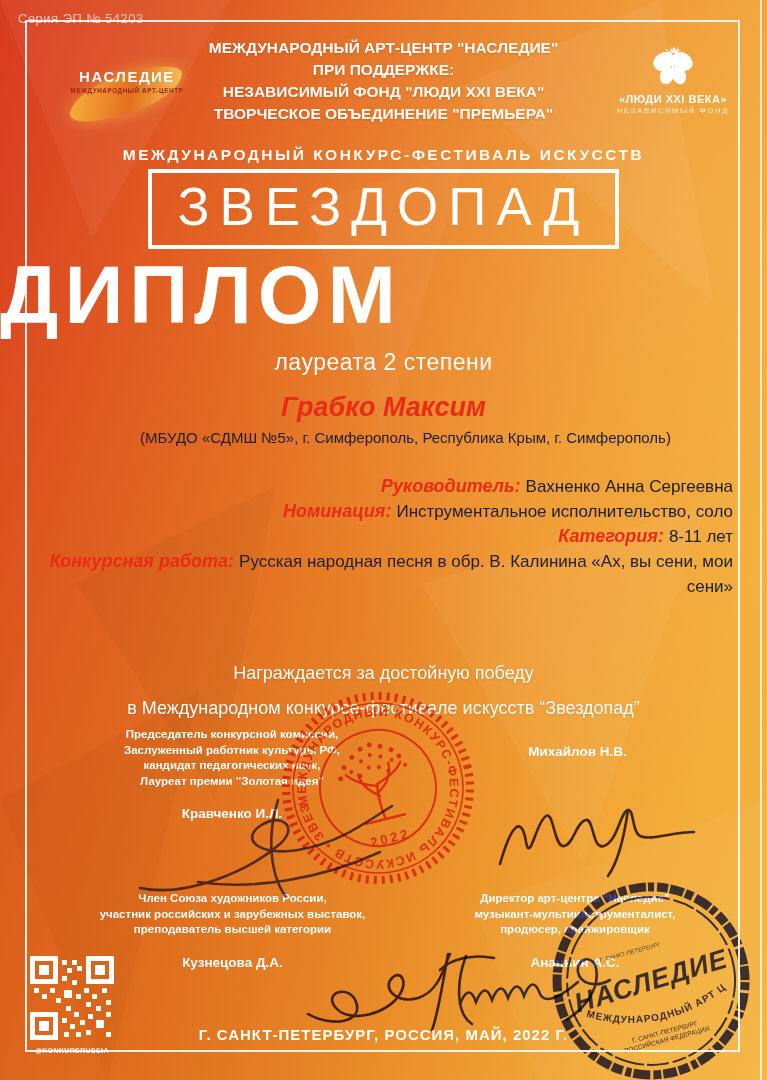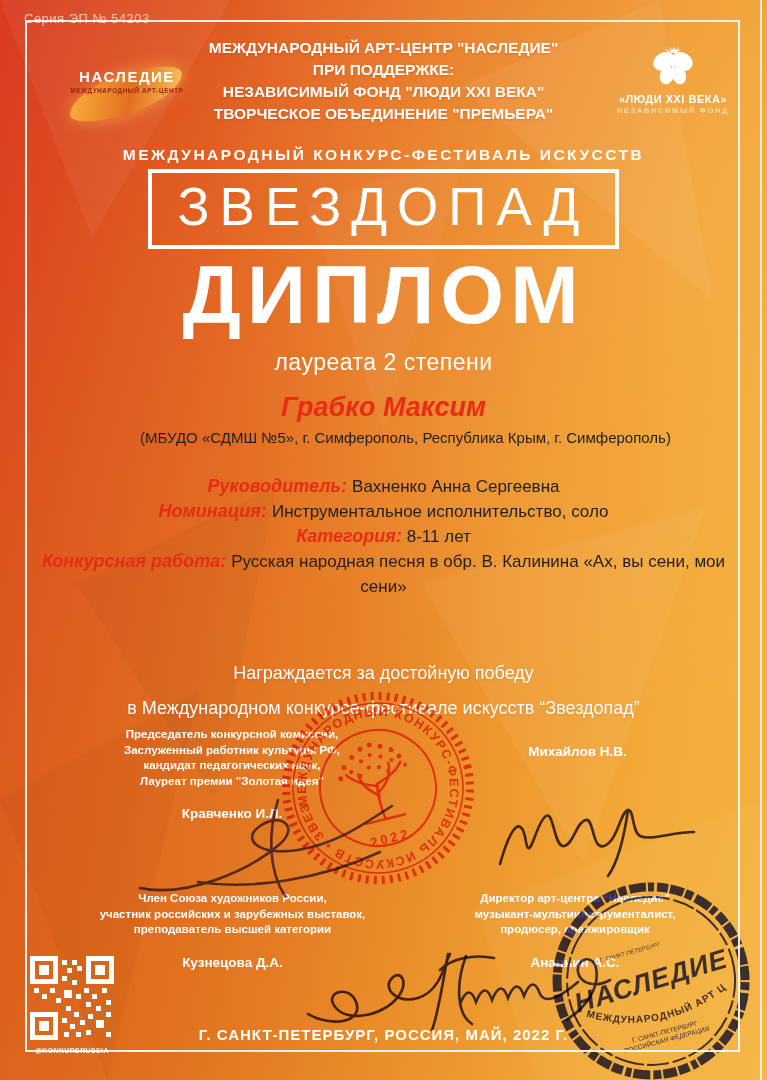--- a/index.html
+++ b/index.html
@@ -18,21 +18,21 @@
   .f4 { background:rgba(255,255,255,.05); clip-path:polygon(55% 54%,92% 47%,76% 80%); }
   .f5 { background:rgba(120,30,0,.05);    clip-path:polygon(0 74%,26% 64%,14% 100%); }
   .f6 { background:rgba(255,255,255,.04); clip-path:polygon(40% 19%,61% 14%,50% 40%); }
   .f7 { background:rgba(255,255,255,.045);clip-path:polygon(62% 84%,100% 74%,100% 100%,70% 100%); }
 
   .frame { position:absolute; left:25px; top:20px; width:711px; height:1028px;
            border:2px solid rgba(255,255,255,.9); pointer-events:none; }
   .edge-line { position:absolute; left:760px; top:0; width:2px; height:1080px;
            background:rgba(255,255,255,.75); pointer-events:none; }
 
-  .serial { position:absolute; left:24px; top:11px; font-size:13px; letter-spacing:.5px;
+  .serial { position:absolute; left:18px; top:11px; font-size:13px; letter-spacing:.5px;
             color:rgba(255,205,195,.92); }
 
   .org-lines { position:absolute; top:37px; left:120px; right:120px; text-align:center;
     color:#fff; font-weight:bold; font-size:15.5px; line-height:22px; white-space:pre-line;
     text-shadow:0 1px 2px rgba(150,40,0,.25); }
 
   .logo-left { position:absolute; left:54px; top:56px; width:146px; height:84px; }
   .brush { position:absolute; left:14px; top:18px; width:116px; height:40px;
     background:linear-gradient(100deg, rgba(250,180,60,.95), rgba(228,115,28,.85) 55%, rgba(252,205,95,.9));
     transform:rotate(-16deg) skewX(-18deg);
@@ -45,31 +45,31 @@
 
   .logo-right { position:absolute; left:598px; top:44px; width:150px; text-align:center; color:#fff; }
   .logo-right-title { font-weight:bold; font-size:11px; letter-spacing:.5px; margin-top:1px; }
   .logo-right-sub { font-weight:bold; font-size:7.5px; letter-spacing:1.6px; color:#ffdca8; margin-top:1px; }
 
   .fest-type { position:absolute; top:146px; left:0; right:0; text-align:center; color:#fff;
     font-weight:bold; font-size:15.5px; letter-spacing:2.5px; }
   .star-box { position:absolute; top:169px; left:0; right:0; margin:0 auto; width:max-content;
     border:4px solid #fff; padding:5px 26px 9px; }
   .star-box span { color:#fff; font-weight:normal; font-size:53px; letter-spacing:10px; line-height:1.1; }
-  .doc-type { position:absolute; top:248px; left:0; right:0; text-align:center; color:#fff;
+  .doc-type { position:absolute; top:248px; left:0; right:0; text-align:left; color:#fff;
     font-weight:bold; font-size:82px; letter-spacing:6px; line-height:1.15; }
   .degree { position:absolute; top:349px; left:0; right:0; text-align:center; color:#fff;
     font-weight:normal; font-size:23px; letter-spacing:.5px; }
 
   .rec-name { position:absolute; top:392px; left:0; right:0; text-align:center;
     color:#e92c15; font-weight:bold; font-style:italic; font-size:27px; }
   .rec-aff { position:absolute; top:429px; left:0; right:0; text-align:center;
     color:#212121; font-size:15px;padding-left:44px; }
 
-  .details { position:absolute; top:474px; left:34px; right:34px; text-align:center; }
+  .details { position:absolute; top:474px; left:34px; right:34px; text-align:right; }
   .detail-line { font-size:17px; line-height:25px; color:#212121; }
   .detail-label { color:#e92c15; font-weight:bold; font-style:italic; font-size:18px; margin-right:5px; }
 
   .award { position:absolute; top:656px; left:0; right:0; text-align:center; color:#fff;
     font-size:18px; line-height:35px; white-space:pre-line; font-weight:400;
     text-shadow:0 1px 2px rgba(150,60,0,.2); }
 
   .sig-block { position:absolute; text-align:center; color:#fff; }
   .sig-title { font-size:11.5px; line-height:15.5px; font-weight:600; white-space:pre-line; }
   .sig-name  { font-weight:bold; font-size:13.5px; margin-top:17px; }

